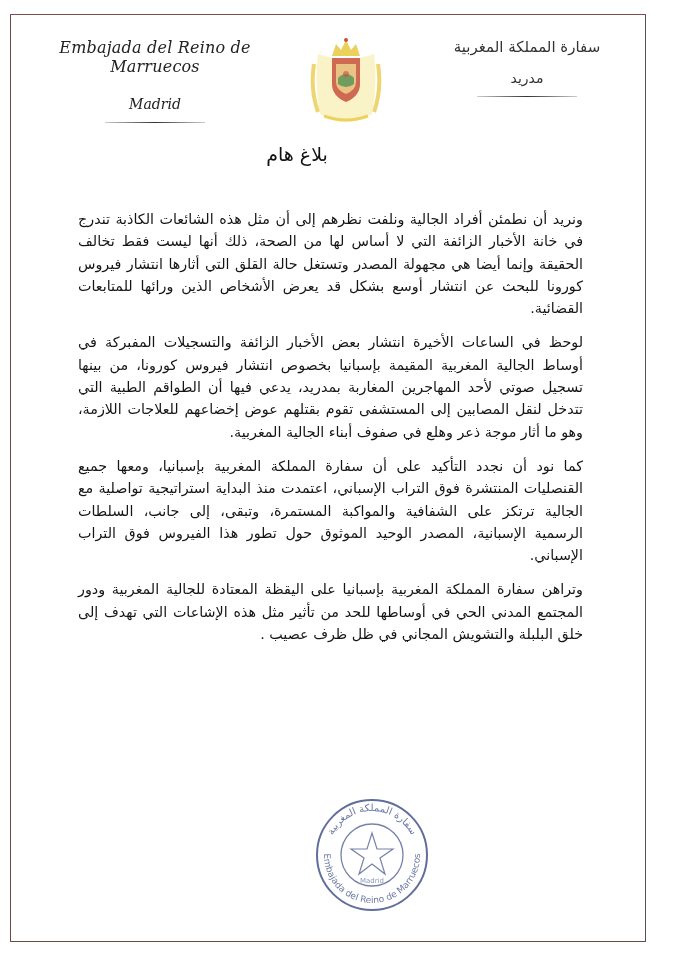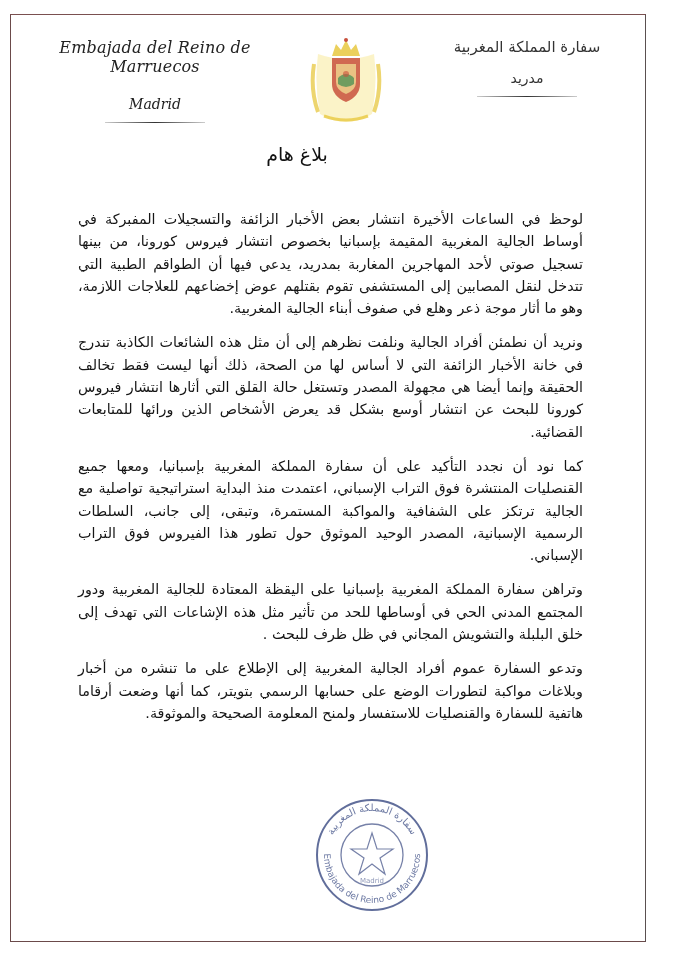--- a/index.html
+++ b/index.html
@@ -78,25 +78,24 @@
 
 <div class="hdr-right">
   <div class="line1">سفارة المملكة المغربية</div>
   <div class="line2">مدريد</div>
   <div class="rule"></div>
 </div>
 
 <div class="title">بلاغ هام</div>
 
 <div class="body-text">
+  <p>ونريد أن نطمئن أفراد الجالية ونلفت نظرهم إلى أن مثل هذه الشائعات الكاذبة تندرج في خانة الأخبار الزائفة التي لا أساس لها من الصحة، ذلك أنها ليست فقط تخالف الحقيقة وإنما أيضا هي مجهولة المصدر وتستغل حالة القلق التي أثارها انتشار فيروس كورونا للبحث عن انتشار أوسع بشكل قد يعرض الأشخاص الذين ورائها للمتابعات القضائية.</p>
   <p>لوحظ في الساعات الأخيرة انتشار بعض الأخبار الزائفة والتسجيلات المفبركة في أوساط الجالية المغربية المقيمة بإسبانيا بخصوص انتشار فيروس كورونا، من بينها تسجيل صوتي لأحد المهاجرين المغاربة بمدريد، يدعي فيها أن الطواقم الطبية التي تتدخل لنقل المصابين إلى المستشفى تقوم بقتلهم عوض إخضاعهم للعلاجات اللازمة، وهو ما أثار موجة ذعر وهلع في صفوف أبناء الجالية المغربية.</p>
-  <p>ونريد أن نطمئن أفراد الجالية ونلفت نظرهم إلى أن مثل هذه الشائعات الكاذبة تندرج في خانة الأخبار الزائفة التي لا أساس لها من الصحة، ذلك أنها ليست فقط تخالف الحقيقة وإنما أيضا هي مجهولة المصدر وتستغل حالة القلق التي أثارها انتشار فيروس كورونا للبحث عن انتشار أوسع بشكل قد يعرض الأشخاص الذين ورائها للمتابعات القضائية.</p>
   <p>كما نود أن نجدد التأكيد على أن سفارة المملكة المغربية بإسبانيا، ومعها جميع القنصليات المنتشرة فوق التراب الإسباني، اعتمدت منذ البداية استراتيجية تواصلية مع الجالية ترتكز على الشفافية والمواكبة المستمرة، وتبقى، إلى جانب، السلطات الرسمية الإسبانية، المصدر الوحيد الموثوق حول تطور هذا الفيروس فوق التراب الإسباني.</p>
-  <p>وتراهن سفارة المملكة المغربية بإسبانيا على اليقظة المعتادة للجالية المغربية ودور المجتمع المدني الحي في أوساطها للحد من تأثير مثل هذه الإشاعات التي تهدف إلى خلق البلبلة والتشويش المجاني في ظل ظرف للبحث .</p>
-  <p>وتدعو السفارة عموم أفراد الجالية المغربية إلى الإطلاع على ما تنشره من أخبار وبلاغات مواكبة لتطورات الوضع على حسابها الرسمي بتويتر، كما أنها وضعت أرقاما هاتفية للسفارة والقنصليات للاستفسار ولمنح المعلومة الصحيحة والموثوقة.</p>
+  <p>وتراهن سفارة المملكة المغربية بإسبانيا على اليقظة المعتادة للجالية المغربية ودور المجتمع المدني الحي في أوساطها للحد من تأثير مثل هذه الإشاعات التي تهدف إلى خلق البلبلة والتشويش المجاني في ظل ظرف عصيب .</p>
 </div>
 
 <svg class="seal" viewBox="0 0 120 120">
   <defs>
     <path id="sealTop" d="M16 60 A44 44 0 0 1 104 60"></path>
     <path id="sealBot" d="M12 60 A48 48 0 0 0 108 60"></path>
   </defs>
   <circle cx="60" cy="60" r="55" fill="none" stroke="#2c3e7a" stroke-width="2" opacity="0.75"></circle>
   <circle cx="60" cy="60" r="31" fill="none" stroke="#2c3e7a" stroke-width="1.3" opacity="0.65"></circle>
   <text font-family="DejaVu Sans, sans-serif" font-size="10" fill="#2c3e7a" opacity="0.7">

